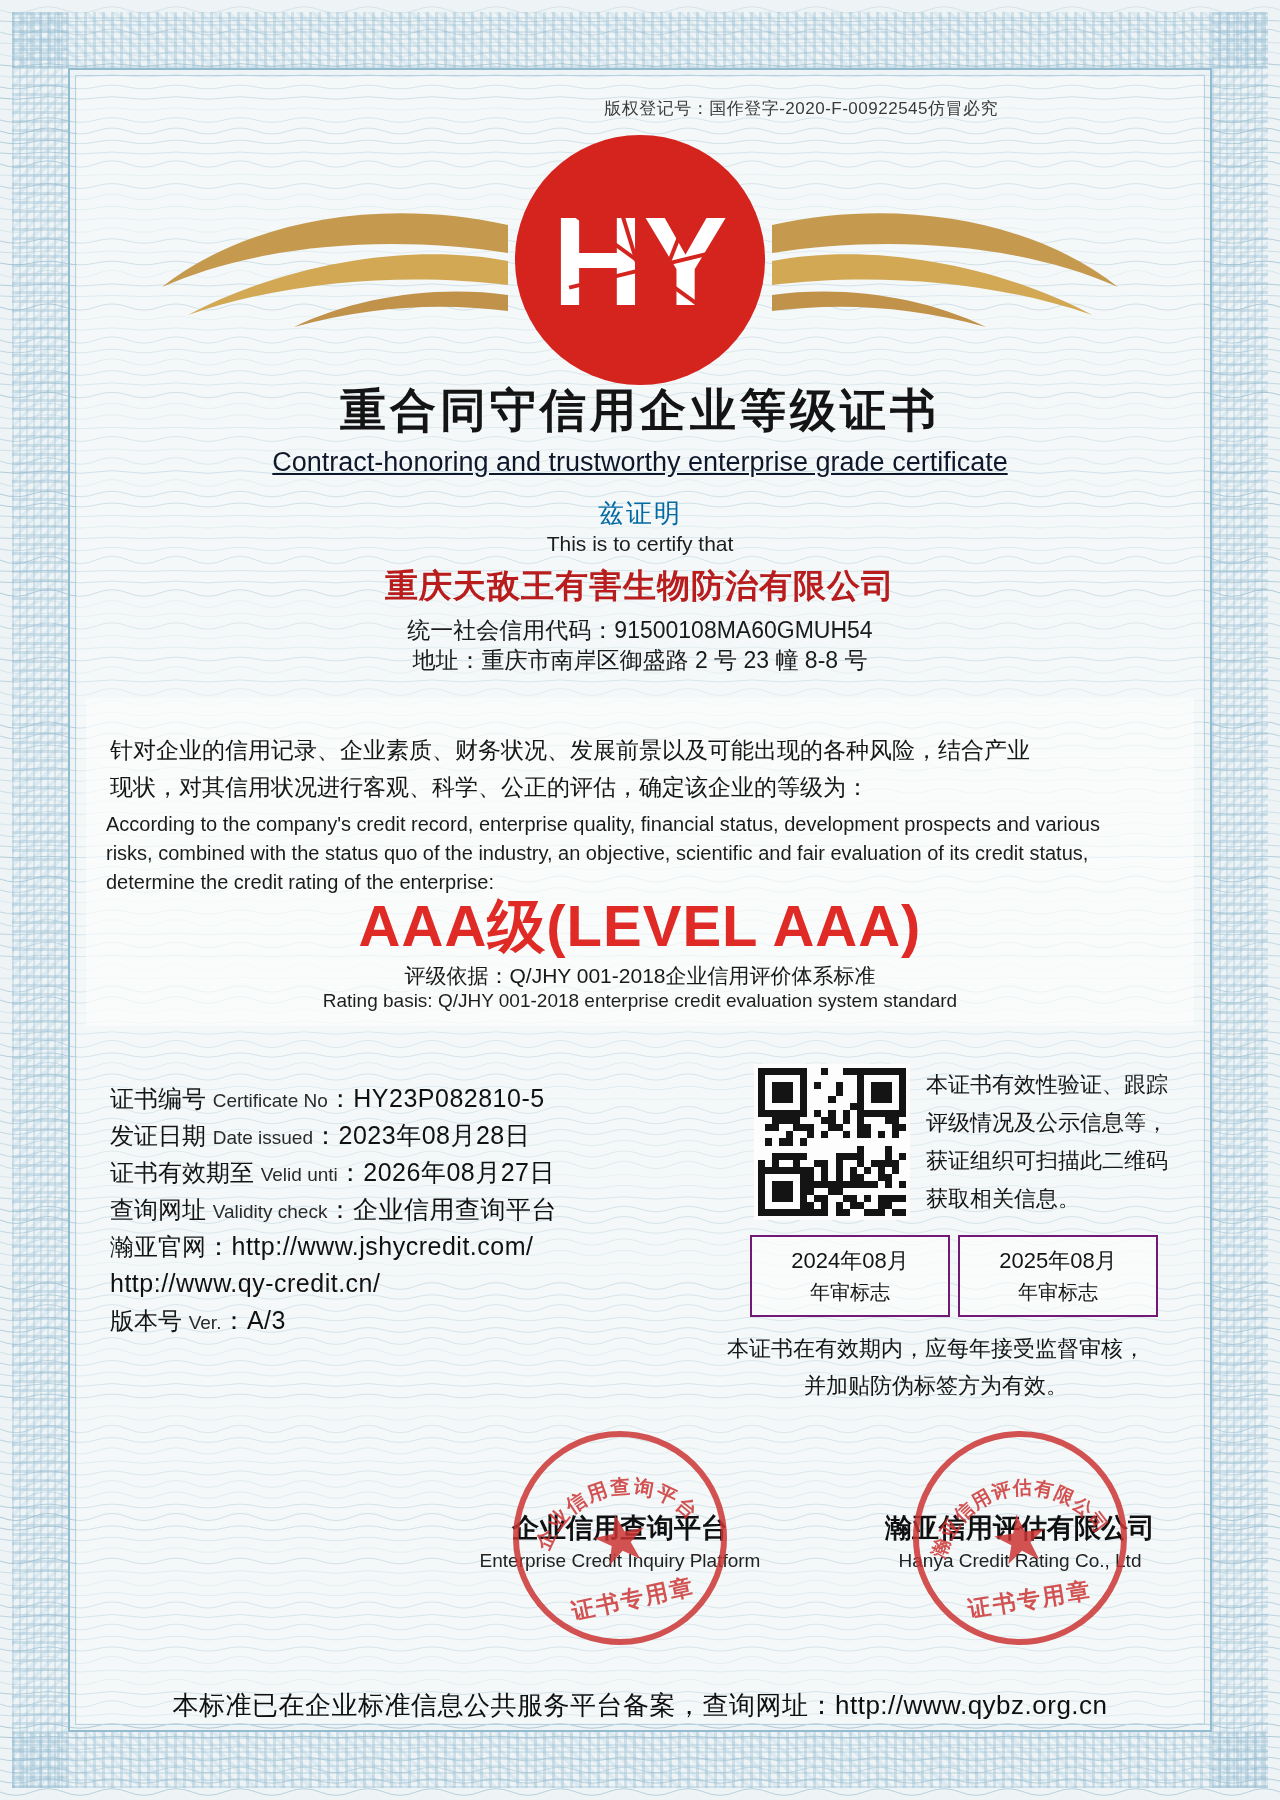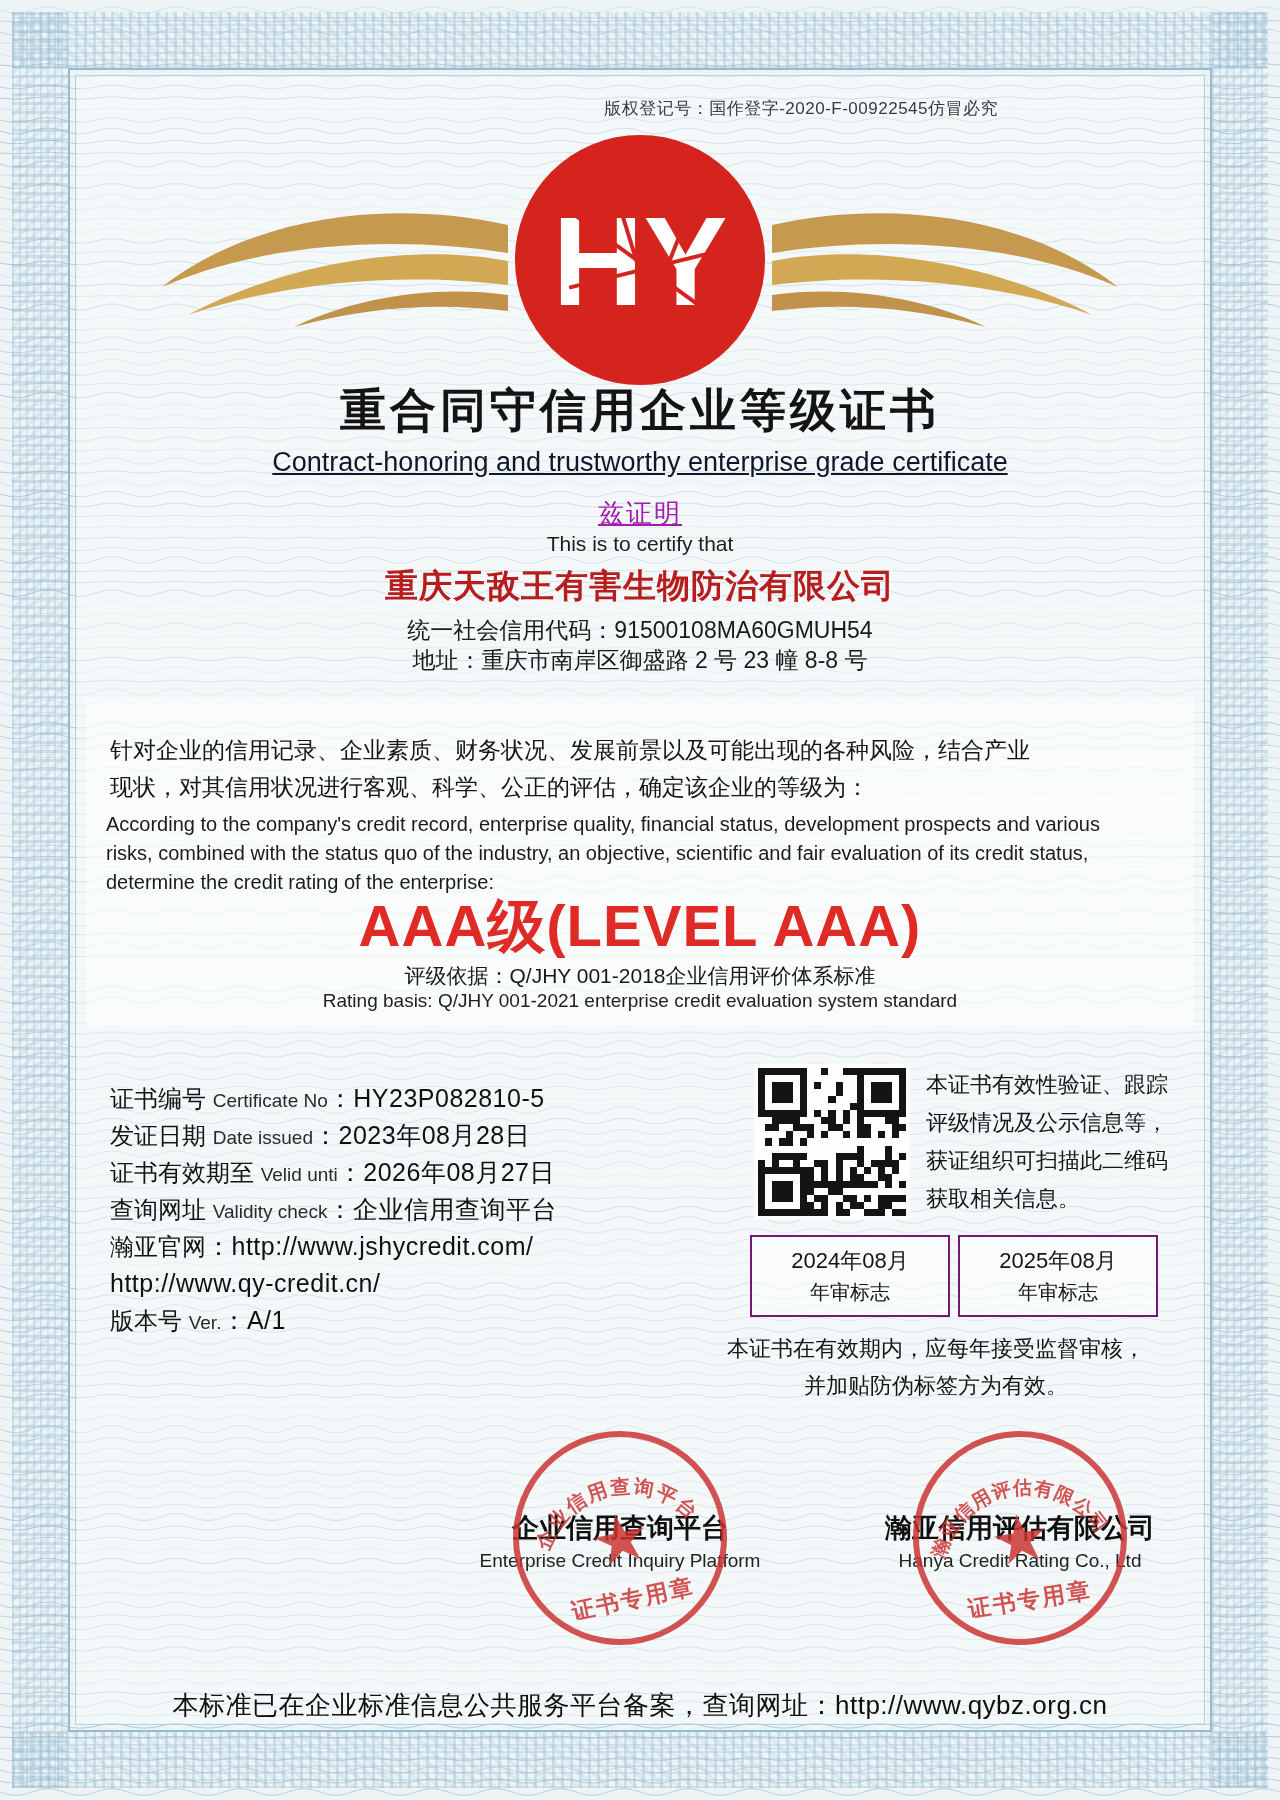--- a/index.html
+++ b/index.html
@@ -23,21 +23,21 @@
   .frame-line1{position:absolute;inset:68px;border:2px solid #93bbd0;pointer-events:none;}
   .frame-line2{position:absolute;inset:75px;border:1px solid #b7d2e0;pointer-events:none;}
   .sheet{position:absolute;inset:77px;background:rgba(250,253,253,.45);}
   .lightband{position:absolute;left:86px;right:86px;top:698px;height:328px;background:rgba(255,255,255,.5);}
   #waves{position:absolute;left:0;top:0;pointer-events:none;}
   
   .center{left:0;right:0;text-align:center;}
   .copyright{top:97px;right:282px;font-size:17px;color:#3a3a3a;letter-spacing:.5px;}
   .title-cn{top:380px;font-size:46px;font-weight:700;letter-spacing:4px;color:#141414;}
   .title-en{top:447px;font-size:27px;color:#0f172a;text-decoration:underline;}
-  .certify-cn{top:496px;font-size:26px;color:#a21caf;letter-spacing:2px;text-decoration:underline;}
+  .certify-cn{top:496px;font-size:26px;color:#0369a1;letter-spacing:2px;}
   .certify-en{top:532px;font-size:21px;color:#1d1d1d;}
   .company{top:564px;font-size:33px;font-weight:700;letter-spacing:1px;color:#b91c1c;text-align:center;}
   .codeline{top:615px;font-size:23px;color:#1a1a1a;}
   .addrline{top:645px;font-size:23px;color:#1a1a1a;}
   .body-cn{top:732px;left:110px;right:104px;font-size:23px;line-height:37px;color:#161616;text-align:justify;}
   .body-en{top:810px;left:106px;right:100px;font-size:20px;line-height:29px;color:#1b1b1b;}
   .aaa{top:888px;font-size:58px;font-weight:800;letter-spacing:1px;}
   .basis-cn{top:962px;font-size:21px;color:#181818;}
   .basis-en{top:990px;font-size:19px;color:#1e1e1e;}
   .details{top:1080px;left:110px;width:620px;}
@@ -278,30 +278,30 @@
   <div>现状，对其信用状况进行客观、科学、公正的评估，确定该企业的等级为：</div>
 </div>
 <div class="abs body-en">
   <div>According to the company's credit record, enterprise quality, financial status, development prospects and various</div>
   <div>risks, combined with the status quo of the industry, an objective, scientific and fair evaluation of its credit status,</div>
   <div>determine the credit rating of the enterprise:</div>
 </div>
 
 <div class="abs center aaa" style="color:#df2a25;">AAA级(LEVEL AAA)</div>
 <div class="abs center basis-cn">评级依据：Q/JHY 001-2018企业信用评价体系标准</div>
-<div class="abs center basis-en">Rating basis: Q/JHY 001-2021 enterprise credit evaluation system standard</div>
+<div class="abs center basis-en">Rating basis: Q/JHY 001-2018 enterprise credit evaluation system standard</div>
 
 <div class="abs details">
   <div class="dline"><span class="dcn">证书编号 </span><span class="den">Certificate No</span><span class="dval">：HY23P082810-5</span></div>
   <div class="dline"><span class="dcn">发证日期 </span><span class="den">Date issued</span><span class="dval">：2023年08月28日</span></div>
   <div class="dline"><span class="dcn">证书有效期至 </span><span class="den">Velid unti</span><span class="dval">：2026年08月27日</span></div>
   <div class="dline"><span class="dcn">查询网址 </span><span class="den">Validity check</span><span class="dval">：企业信用查询平台</span></div>
   <div class="dline"><span class="dcn">瀚亚官网</span><span class="dval">：http://www.jshycredit.com/</span></div>
   <div class="dline"><span class="dval">http://www.qy-credit.cn/</span></div>
-  <div class="dline"><span class="dcn">版本号 </span><span class="den">Ver.</span><span class="dval">：A/1</span></div>
+  <div class="dline"><span class="dcn">版本号 </span><span class="den">Ver.</span><span class="dval">：A/3</span></div>
 </div>
 
 <div id="qr" class="abs">
     <i class="on"></i>
     <i class="on"></i>
     <i class="on"></i>
     <i class="on"></i>
     <i class="on"></i>
     <i class="on"></i>
     <i class="on"></i>

